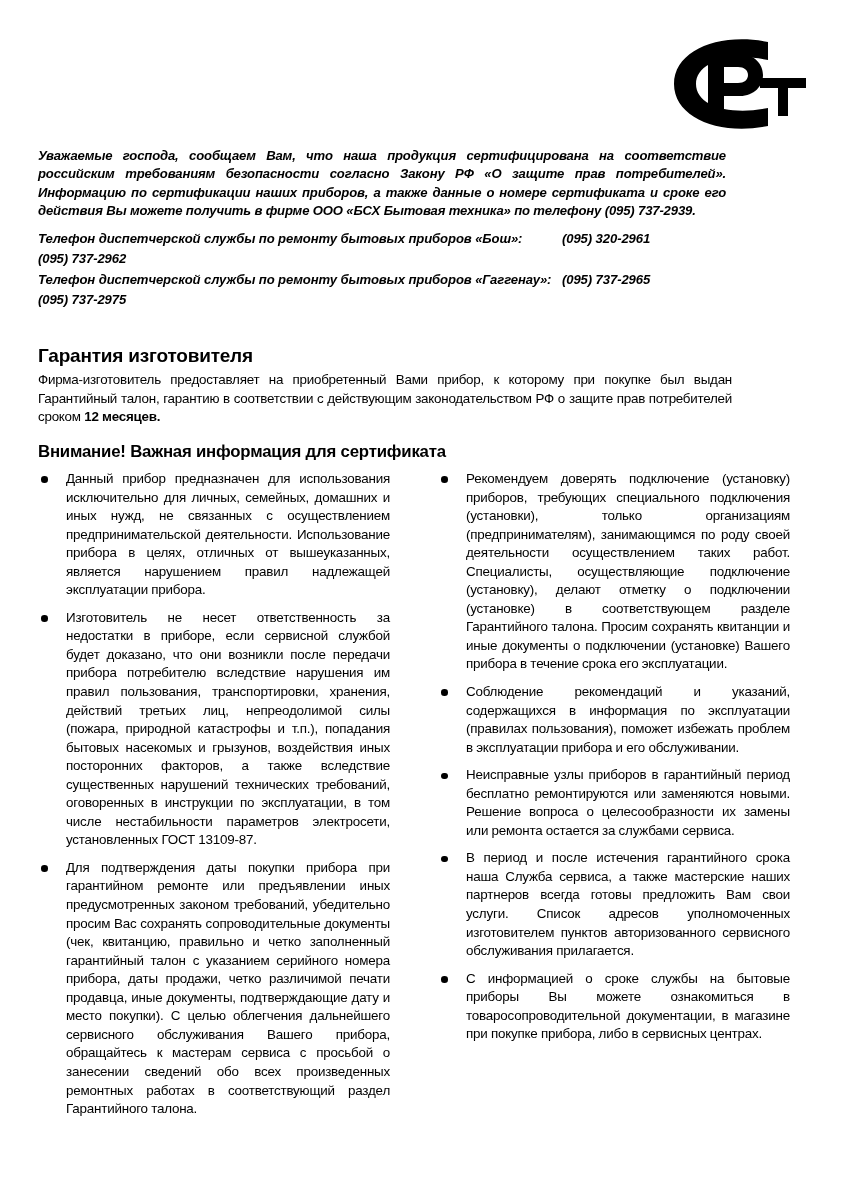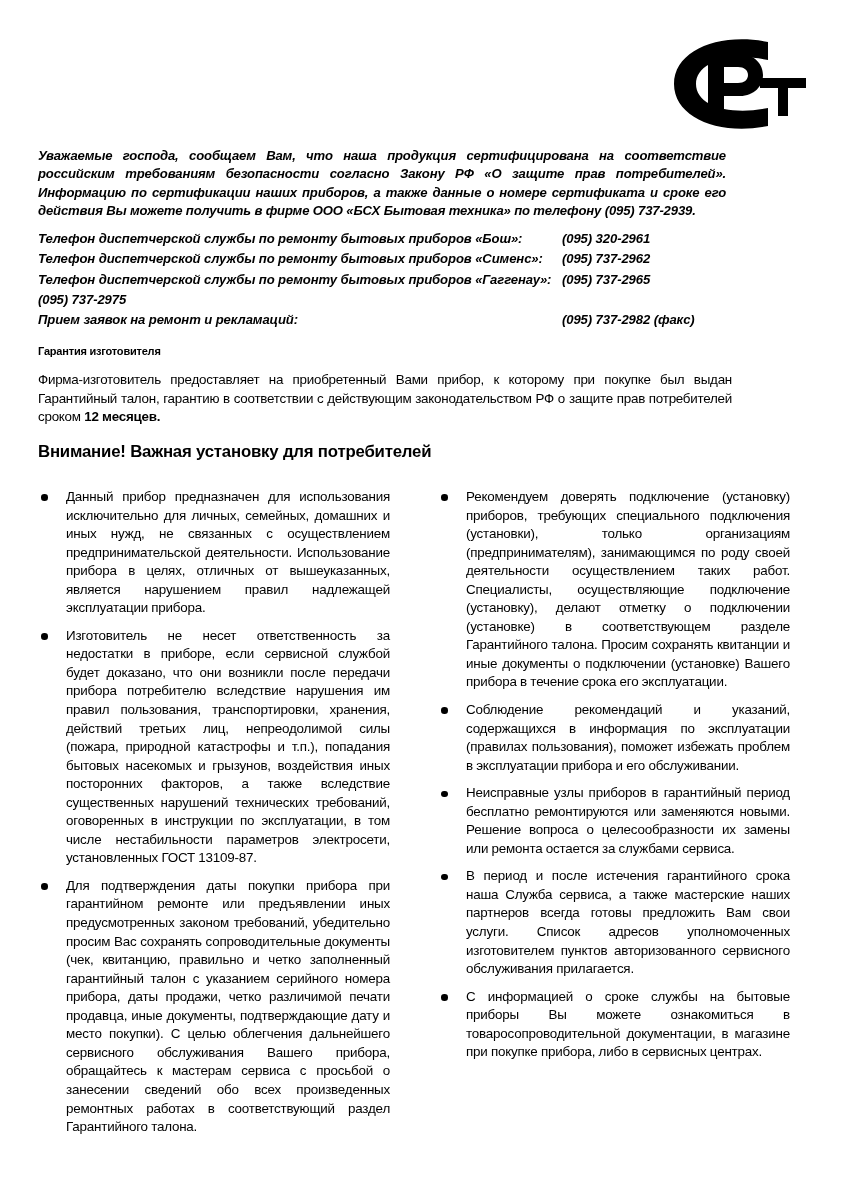--- a/index.html
+++ b/index.html
@@ -66,21 +66,21 @@
     align-items: flex-start;
     white-space: nowrap;
   }
   .phone-label { flex: 0 1 auto; }
   .phone-number { flex: 0 0 auto; text-align: left; min-width: 168px; }
 
   
   h2.section-head {
     position: absolute;
     margin: 0;
-    font-size: 11px;
+    font-size: 19px;
     font-weight: bold;
     letter-spacing: -0.2px;
   }
   #h-guarantee { left: 38px; top: 345px; }
   #h-attention { left: 38px; top: 442px; font-size: 16.8px; }
 
   
   .guarantee-body {
     position: absolute;
     left: 38px;
@@ -91,21 +91,21 @@
     text-align: justify;
     letter-spacing: -0.25px;
   }
   .guarantee-body p { margin: 0; }
   .guarantee-body b { font-weight: bold; margin-top: 25px; }
 
   
   .columns {
     position: absolute;
     left: 38px;
-    top: 488px;
+    top: 470px;
     width: 766px;
     height: 650px;
   }
   .col {
     position: absolute;
     top: 0;
     width: 352px;
   }
   .col-left  { left: 0px; }
   .col-right { left: 400px; }
@@ -159,43 +159,38 @@
   <div class="intro">
     <p>Уважаемые господа, сообщаем Вам, что наша продукция сертифицирована на соответствие российским требованиям безопасности согласно Закону РФ «О защите прав потребителей». Информацию по сертификации наших приборов, а также данные о номере сертификата и сроке его действия Вы можете получить в фирме ООО «БСХ Бытовая техника» по телефону (095) 737-2939.</p>
   </div>
 
   <div class="phones">
     <div class="phone-row">
       <span class="phone-label">Телефон диспетчерской службы по ремонту бытовых приборов «Бош»:</span>
       <span class="phone-number">(095) 320-2961</span>
     </div>
     <div class="phone-row">
-      <span class="phone-label">Телефон диспетчерской службы по ремонту бытовых приборов «Сименс»:</span>
       <span class="phone-number">(095) 737-2962</span>
     </div>
     <div class="phone-row">
       <span class="phone-label">Телефон диспетчерской службы по ремонту бытовых приборов «Гаггенау»:</span>
       <span class="phone-number">(095) 737-2965</span>
     </div>
     <div class="phone-row">
       <span class="phone-number">(095) 737-2975</span>
     </div>
-    <div class="phone-row">
-      <span class="phone-label">Прием заявок на ремонт и рекламаций:</span>
-      <span class="phone-number">(095) 737-2982 (факс)</span>
-    </div>
   </div>
 
   <h2 class="section-head" id="h-guarantee">Гарантия изготовителя</h2>
 
   <div class="guarantee-body">
     <p><span>Фирма-изготовитель предоставляет на приобретенный Вами прибор, к которому при покупке был выдан Гарантийный талон, гарантию в соответствии с действующим законодательством РФ о защите прав потребителей сроком </span><b>12 месяцев.</b></p>
   </div>
 
-  <h2 class="section-head" id="h-attention">Внимание! Важная установку для потребителей</h2>
+  <h2 class="section-head" id="h-attention">Внимание! Важная информация для сертификата</h2>
 
   <div class="columns">
 
     <div class="col col-left">
       <ul class="bullets">
         <li>
           <span class="dot"></span>
           <span class="txt">Данный прибор предназначен для использования исключительно для личных, семейных, домашних и иных нужд, не связанных с осуществлением предпринимательской деятельности. Использование прибора в целях, отличных от вышеуказанных, является нарушением правил надлежащей эксплуатации прибора.</span>
         </li>
         <li>

